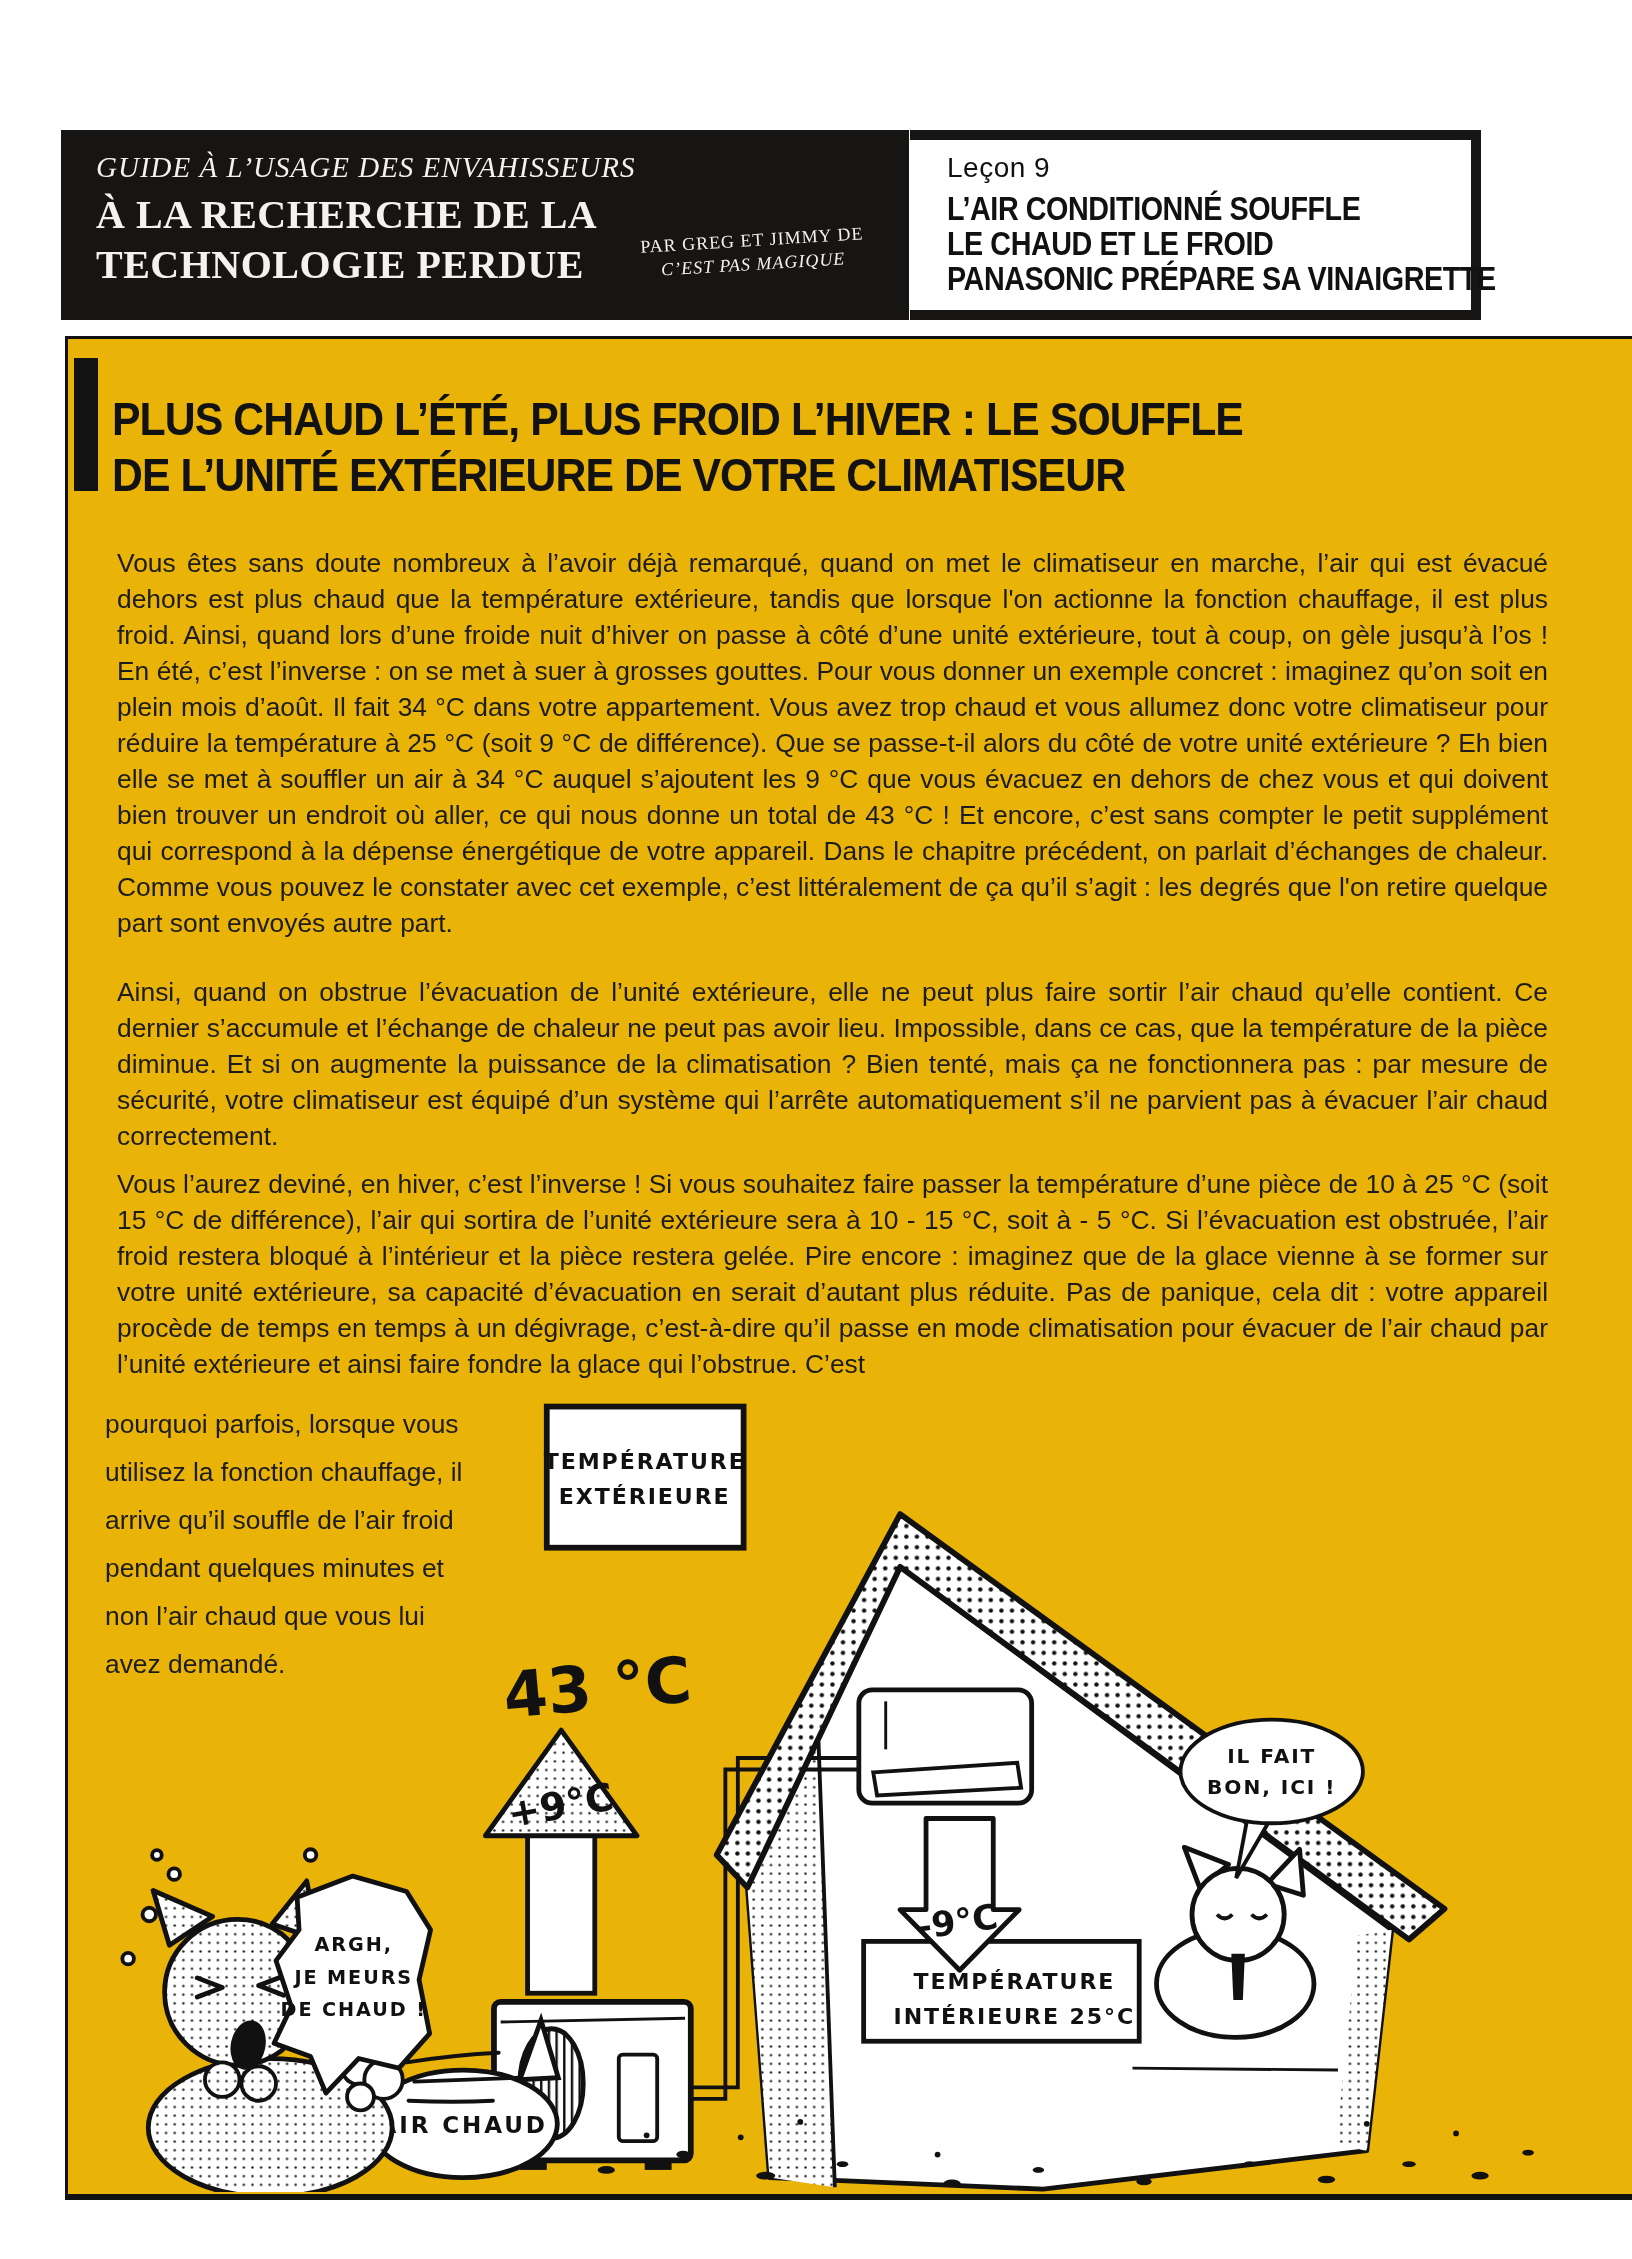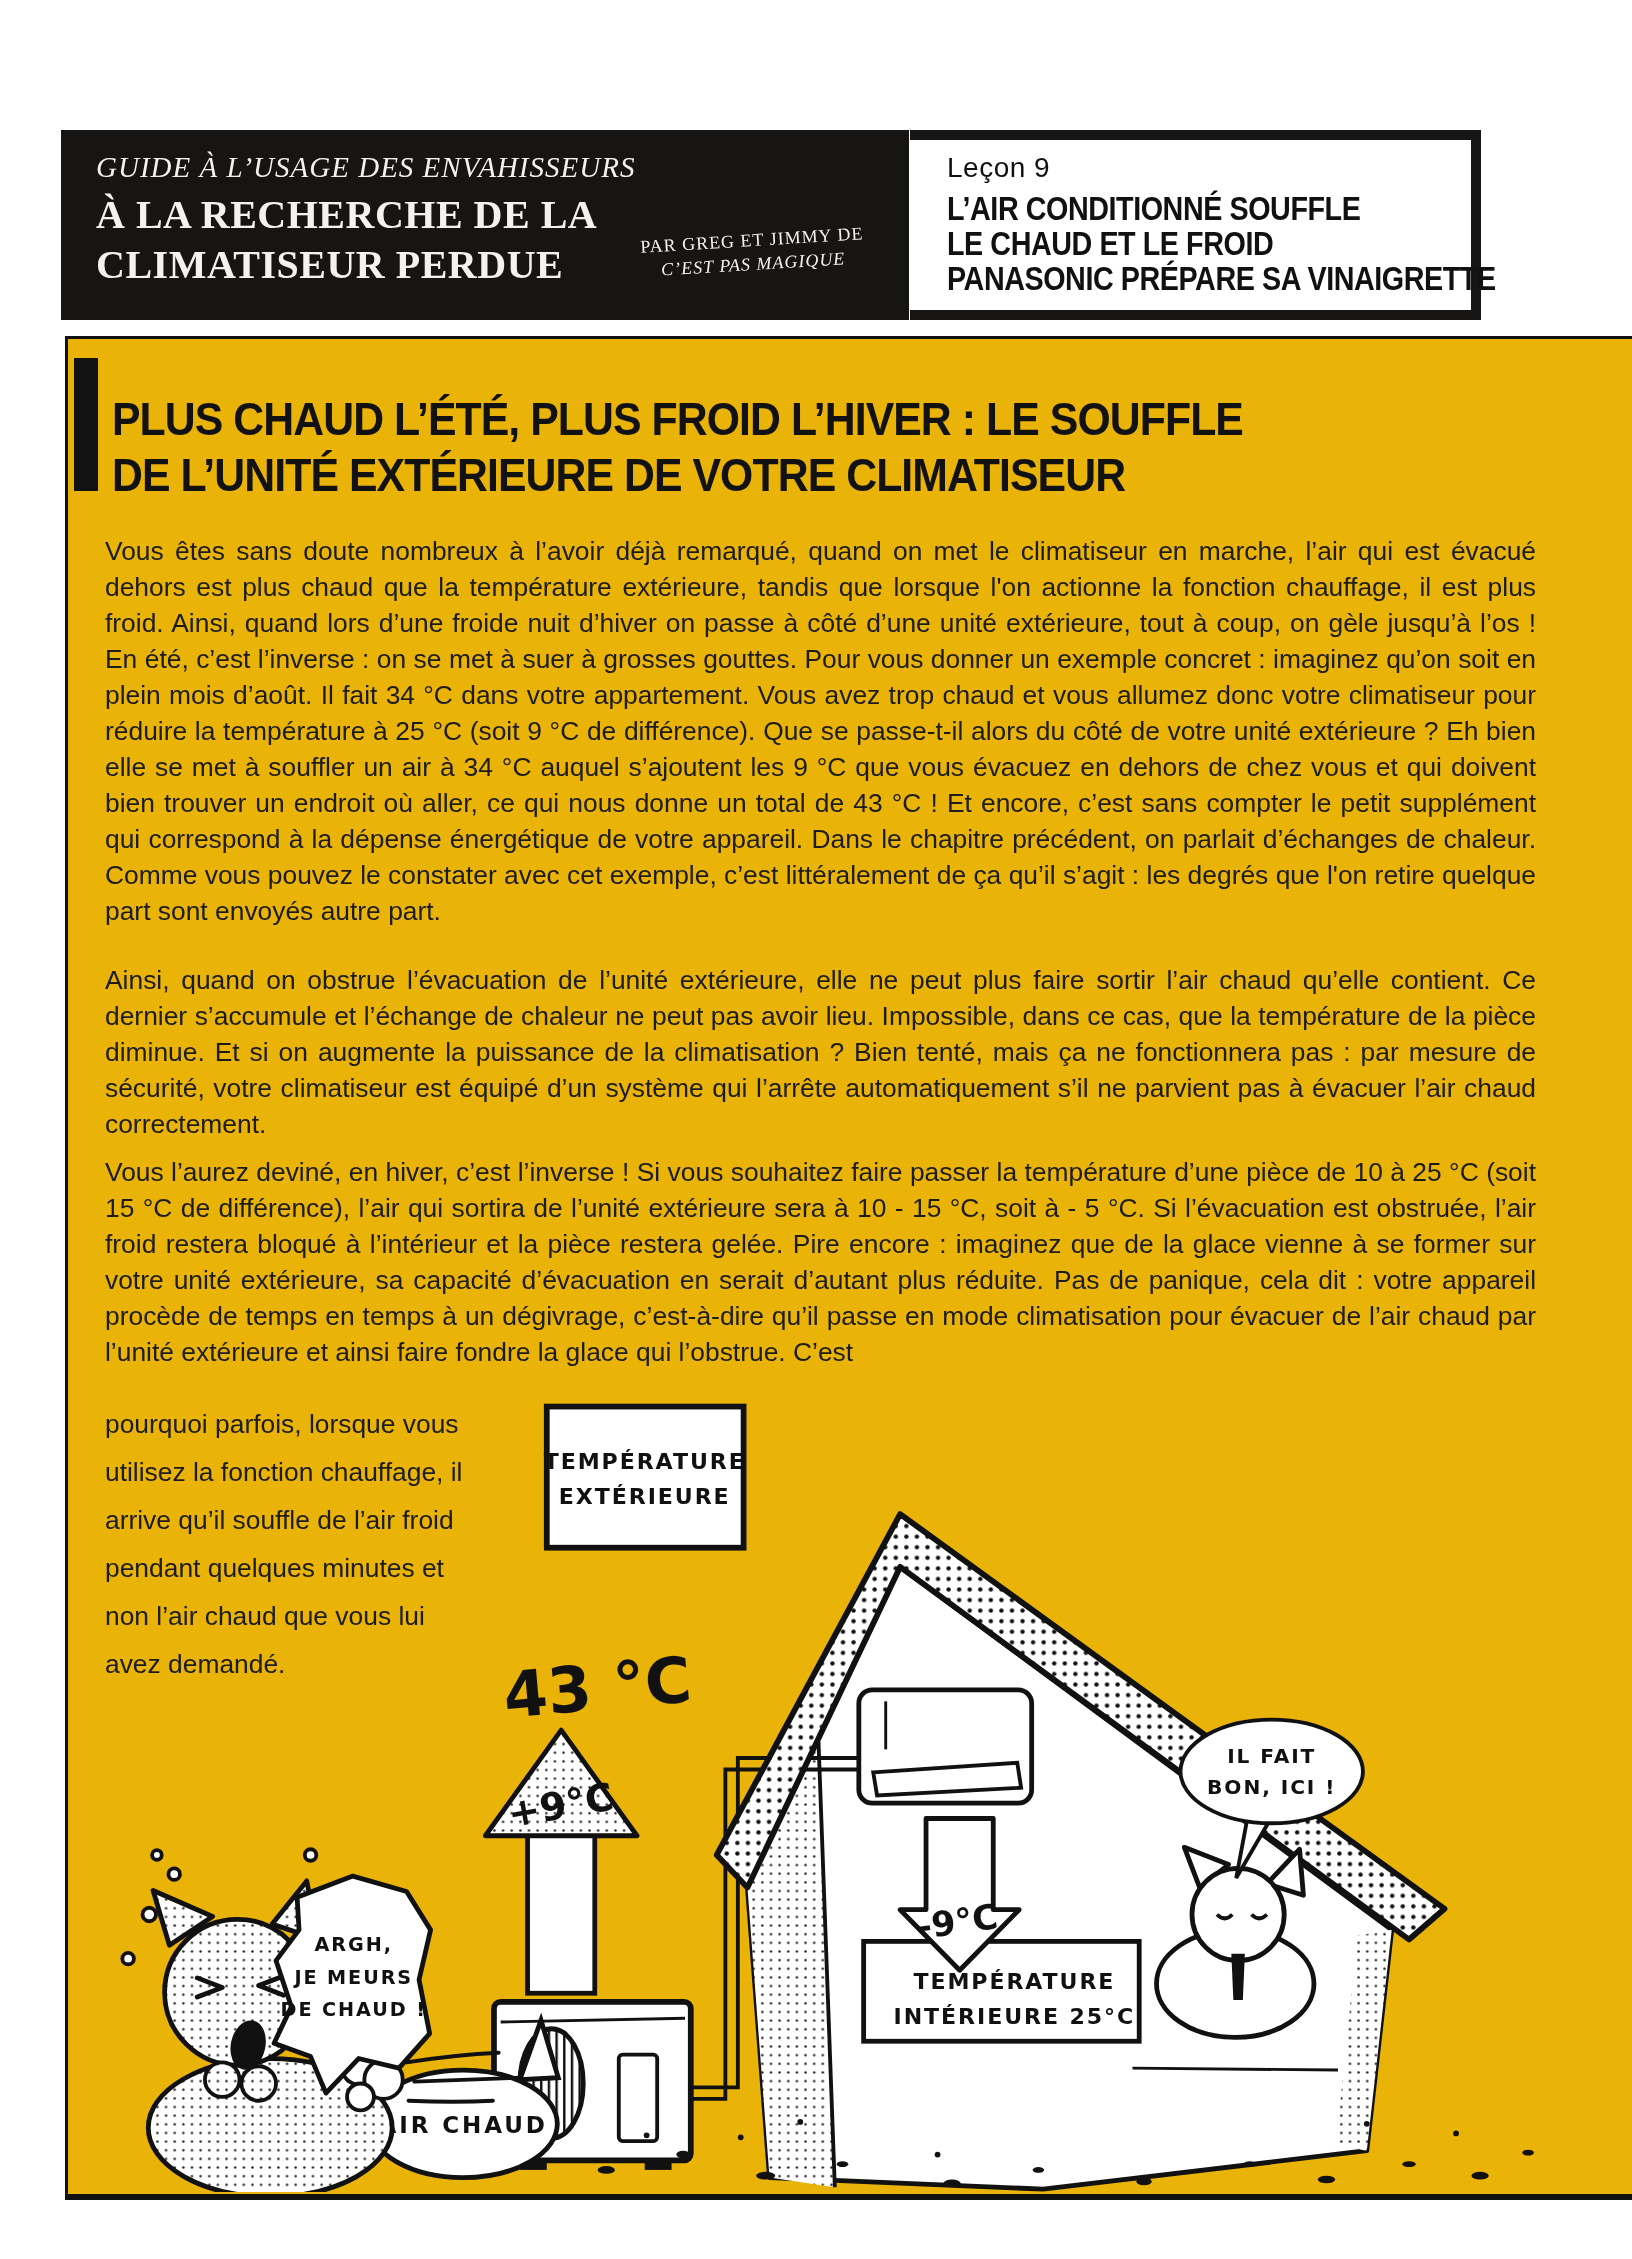--- a/index.html
+++ b/index.html
@@ -19,21 +19,21 @@
   .lesson-label{font-size:28px;letter-spacing:0.5px;color:#111;}
   .lesson-title{margin-top:7.7px;font-weight:bold;font-size:33px;line-height:35px;letter-spacing:-0.5px;
                 transform:scaleX(.87);transform-origin:left top;white-space:nowrap;color:#111;}
 
   
   .frame{position:absolute;left:65px;top:336px;width:1625px;height:1864px;box-sizing:border-box;
          border:3.8px solid #121212;border-bottom-width:6.7px;background:#eab308;}
   .headline-bar{position:absolute;left:5.8px;top:19px;width:24px;height:133px;background:#121212;}
   .headline{position:absolute;left:44px;top:21px;font-weight:bold;font-size:46px;line-height:56px;
             letter-spacing:-1px;transform:scaleX(.93);transform-origin:left top;white-space:nowrap;color:#121212;}
-  .para{position:absolute;left:37px;width:1431px;margin:0;font-size:26.4px;line-height:36px;
+  .para{position:absolute;left:37px;width:1431px;margin:12px;font-size:26.4px;line-height:36px;
         text-align:justify;color:#1c1c1c;}
   .p1{top:194px;}
   .p2{top:623px;}
   .p3{top:815px;}
   .tail{position:absolute;left:37px;top:1061px;width:377px;margin:0;font-size:26.4px;line-height:48px;
         text-align:left;color:#1c1c1c;z-index:3;}
 
   .illu{position:absolute;left:0;top:1057px;width:1501px;height:796px;z-index:1;}
 
   
@@ -43,21 +43,21 @@
 </head>
 <body>
 
 <div class="page">
 
   <header>
     <div class="mh-left">
       <div class="kicker">GUIDE À L’USAGE DES ENVAHISSEURS</div>
       <div class="series-title">
         <div>À LA RECHERCHE DE LA</div>
-        <div>CLIMATISEUR PERDUE</div>
+        <div>TECHNOLOGIE PERDUE</div>
       </div>
       <div class="byline">
         <div>PAR GREG ET JIMMY DE</div>
         <div class="it">C’EST PAS MAGIQUE</div>
       </div>
     </div>
     <div class="mh-right">
       <div class="lesson-label">Leçon 9</div>
       <div class="lesson-title">
         <div>L’AIR CONDITIONNÉ SOUFFLE</div>

